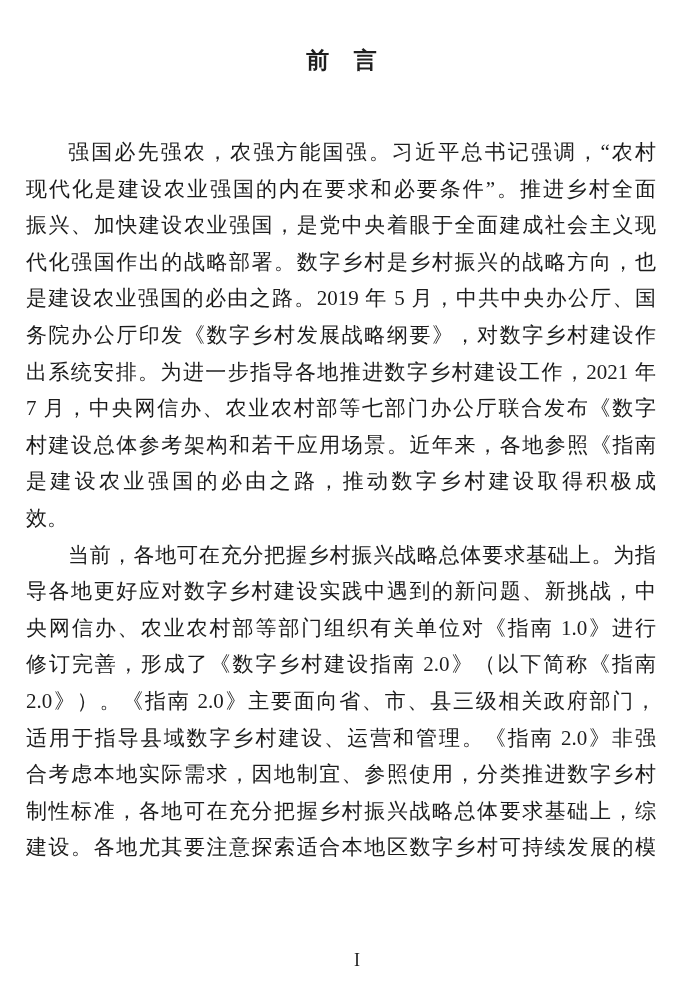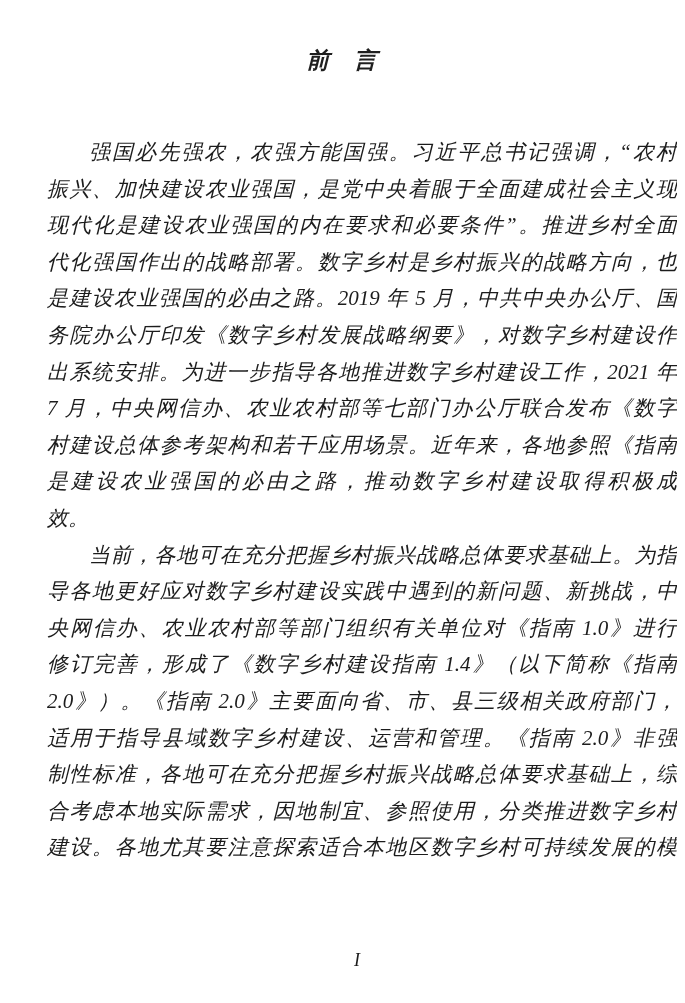--- a/index.html
+++ b/index.html
@@ -9,40 +9,39 @@
     font-family: "Liberation Serif", "DejaVu Serif", serif;
   }
   .page {
     position: relative;
     width: 685px;
     height: 1003px;
     margin: 0 auto;
     background: #ffffff;
     color: #1c1c1c;
     overflow: hidden;
-    font-style: italic;
   }
   .doc-title {
     position: absolute;
     top: 45px;
     left: 0;
     width: 100%;
     text-align: center;
     font-family: "Liberation Sans", "DejaVu Sans", sans-serif;
     font-weight: 700;
     font-size: 23px;
     line-height: 31px;
     letter-spacing: 2px;
     word-spacing: 14px;
     color: #1f1f1f;
   }
   .body-text {
     position: absolute;
     top: 134px;
-    left: 47px;
+    left: 26px;
     width: 630px;
   }
   .line {
     font-size: 21px;
     line-height: 36.6px;
     height: 36.6px;
     text-align: justify;
     text-align-last: justify;
     text-justify: inter-character;
     overflow: hidden;
@@ -62,35 +61,35 @@
   }
 </style>
 </head>
 <body>
 
 <div class="page" style="color: rgb(28, 28, 28); background: rgb(255, 255, 255);">
   <div class="doc-title">前 言</div>
 
   <div class="body-text">
       <div class="line indent">强国必先强农，农强方能国强。习近平总书记强调，“农村</div>
+      <div class="line">现代化是建设农业强国的内在要求和必要条件”。推进乡村全面</div>
       <div class="line">振兴、加快建设农业强国，是党中央着眼于全面建成社会主义现</div>
-      <div class="line">现代化是建设农业强国的内在要求和必要条件”。推进乡村全面</div>
       <div class="line">代化强国作出的战略部署。数字乡村是乡村振兴的战略方向，也</div>
       <div class="line">是建设农业强国的必由之路。2019 年 5 月，中共中央办公厅、国</div>
       <div class="line">务院办公厅印发《数字乡村发展战略纲要》，对数字乡村建设作</div>
       <div class="line">出系统安排。为进一步指导各地推进数字乡村建设工作，2021 年</div>
       <div class="line">7 月，中央网信办、农业农村部等七部门办公厅联合发布《数字</div>
       <div class="line">村建设总体参考架构和若干应用场景。近年来，各地参照《指南</div>
       <div class="line">是建设农业强国的必由之路，推动数字乡村建设取得积极成</div>
       <div class="line flush-last">效。</div>
       <div class="line indent">当前，各地可在充分把握乡村振兴战略总体要求基础上。为指</div>
       <div class="line">导各地更好应对数字乡村建设实践中遇到的新问题、新挑战，中</div>
       <div class="line">央网信办、农业农村部等部门组织有关单位对《指南 1.0》进行</div>
-      <div class="line">修订完善，形成了《数字乡村建设指南 1.4》（以下简称《指南</div>
+      <div class="line">修订完善，形成了《数字乡村建设指南 2.0》（以下简称《指南</div>
       <div class="line">2.0》）。《指南 2.0》主要面向省、市、县三级相关政府部门，</div>
       <div class="line">适用于指导县域数字乡村建设、运营和管理。《指南 2.0》非强</div>
+      <div class="line">合考虑本地实际需求，因地制宜、参照使用，分类推进数字乡村</div>
       <div class="line">制性标准，各地可在充分把握乡村振兴战略总体要求基础上，综</div>
-      <div class="line">合考虑本地实际需求，因地制宜、参照使用，分类推进数字乡村</div>
       <div class="line">建设。各地尤其要注意探索适合本地区数字乡村可持续发展的模</div>
     </div>
 
   <div class="page-number">I</div>
 </div>
 
 </body></html>

